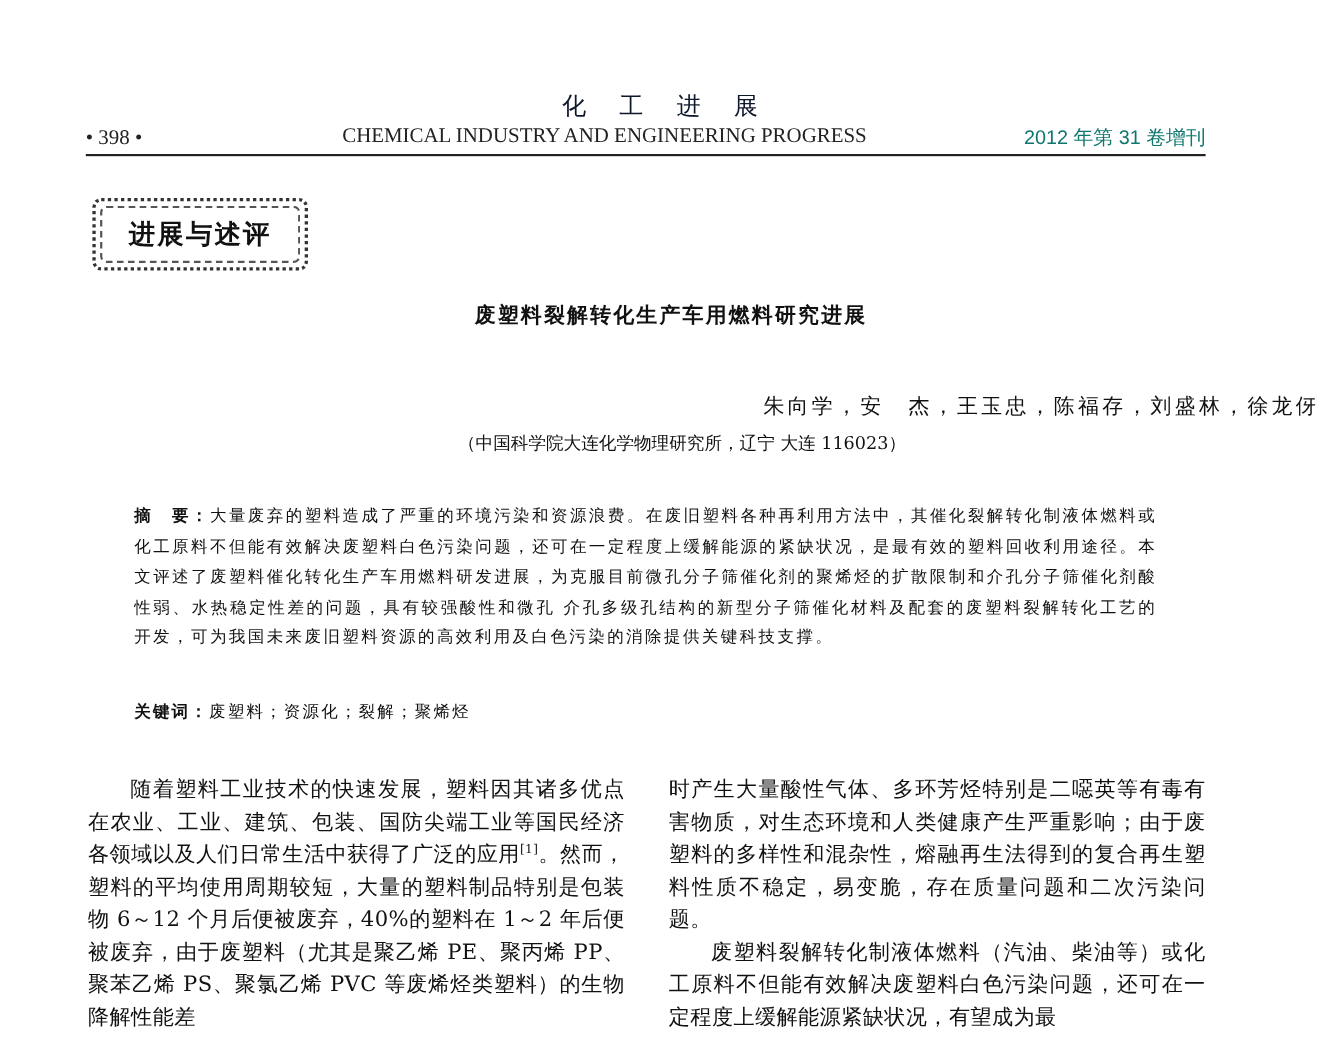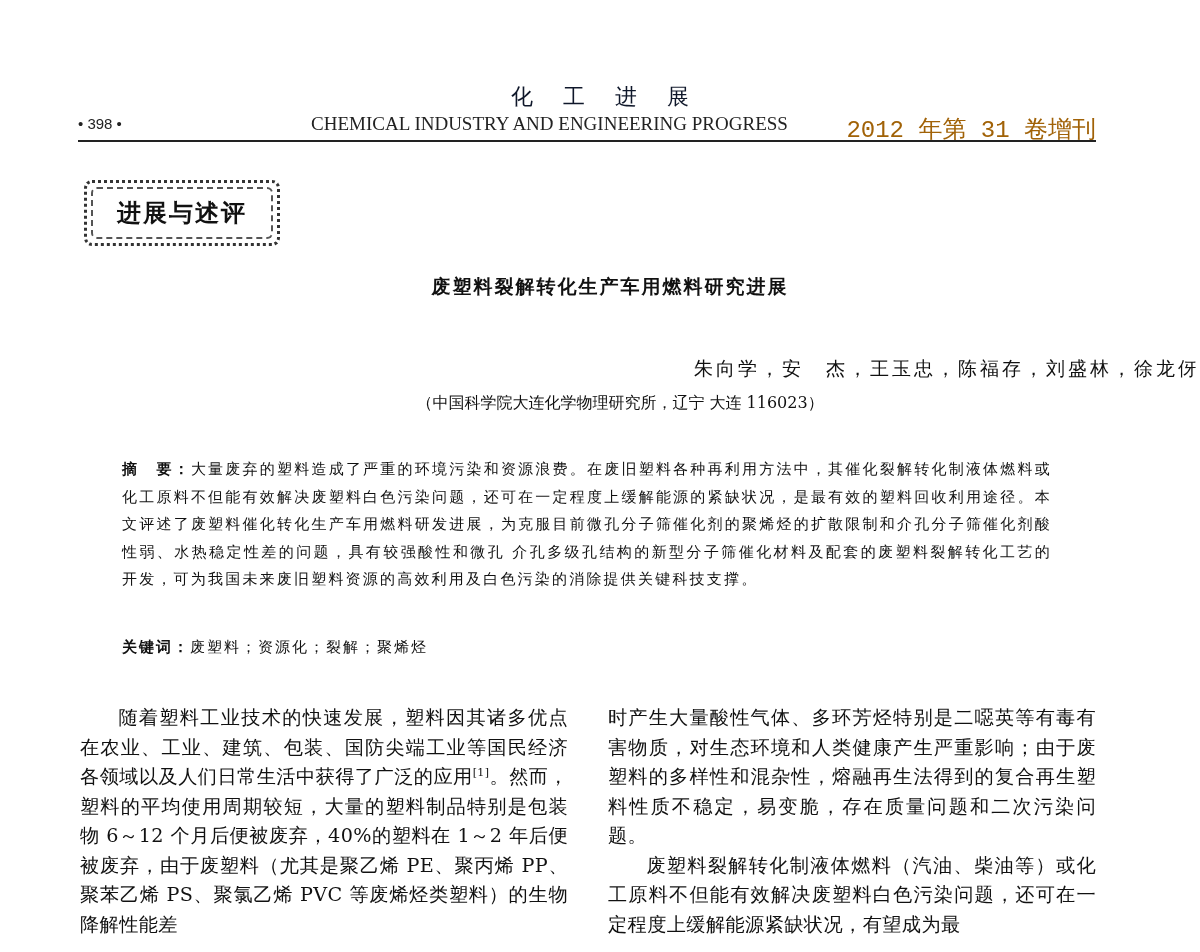--- a/index.html
+++ b/index.html
@@ -8,23 +8,23 @@
     background: #ffffff; color: #111111;
     font-family: "DejaVu Serif", "Liberation Serif", serif;
     position: relative;
   }
   .abs { position: absolute; }
   .journal-cn {
     left: 0; width: 1200px; top: 82px; text-align: center;
     font-size: 22px; letter-spacing: 30px; padding-left: 30px; box-sizing: border-box;
     color: #0f172a;
   }
-  .page-num { left: 78px; top: 115px; font-size: 15px; color: #222; font-family: Liberation Sans, sans-serif; }
+  .page-num { left: 78px; top: 115px; font-size: 19px; color: #222; font-family: Liberation Serif, serif; }
   .journal-en { left: 0; width: 1072px; top: 113px; text-align: center; font-size: 19px; color: #222; font-family: "Liberation Serif", serif; padding-left: 27px; box-sizing: border-box; }
-  .issue { right: 104px; top: 113px; font-size: 24px; color: #a16207; font-family: Liberation Mono, monospace; }
+  .issue { right: 104px; top: 113px; font-size: 18px; color: #0f766e; font-family: Liberation Sans, sans-serif; }
   .rule { left: 78px; width: 1018px; top: 140px; height: 2px; background: #222; }
 
   .section-badge {
     left: 84px; top: 180px; width: 196px; height: 66px;
     border: 3px dotted #333; border-radius: 8px;
     display: flex; align-items: center; justify-content: center;
     box-sizing: border-box;
   }
   .section-badge::before {
     content: ""; position: absolute; left: 4px; right: 4px; top: 4px; bottom: 4px;

